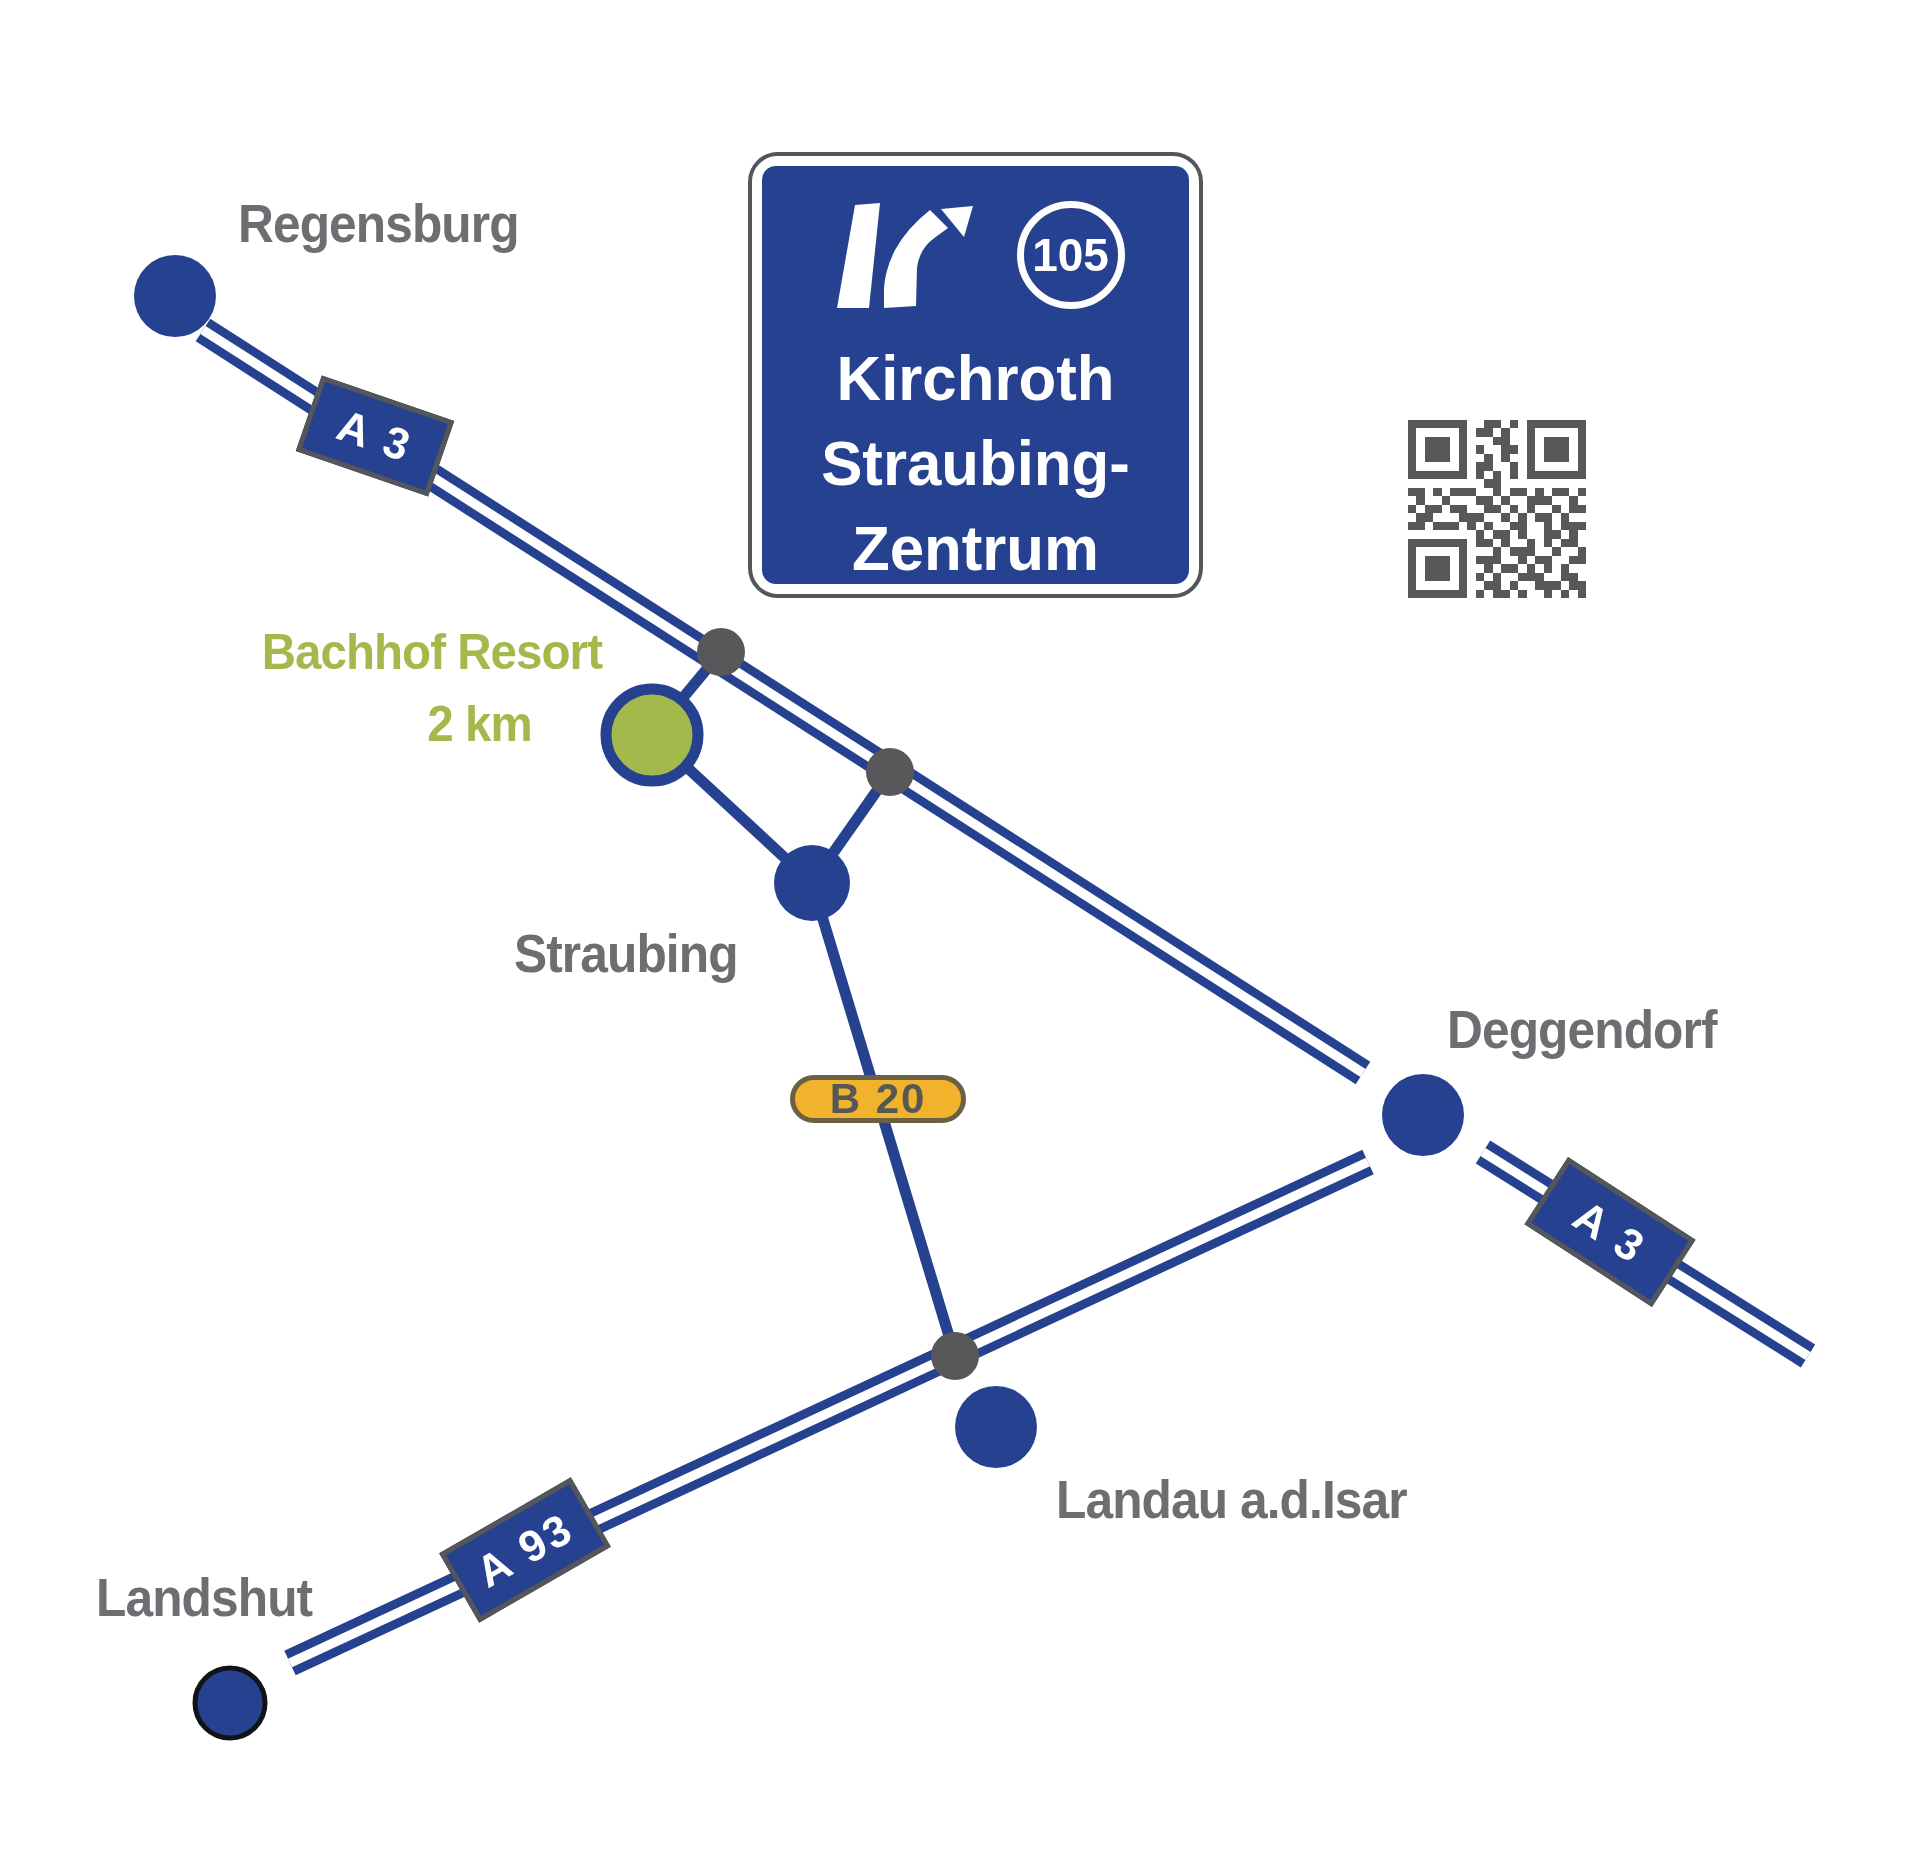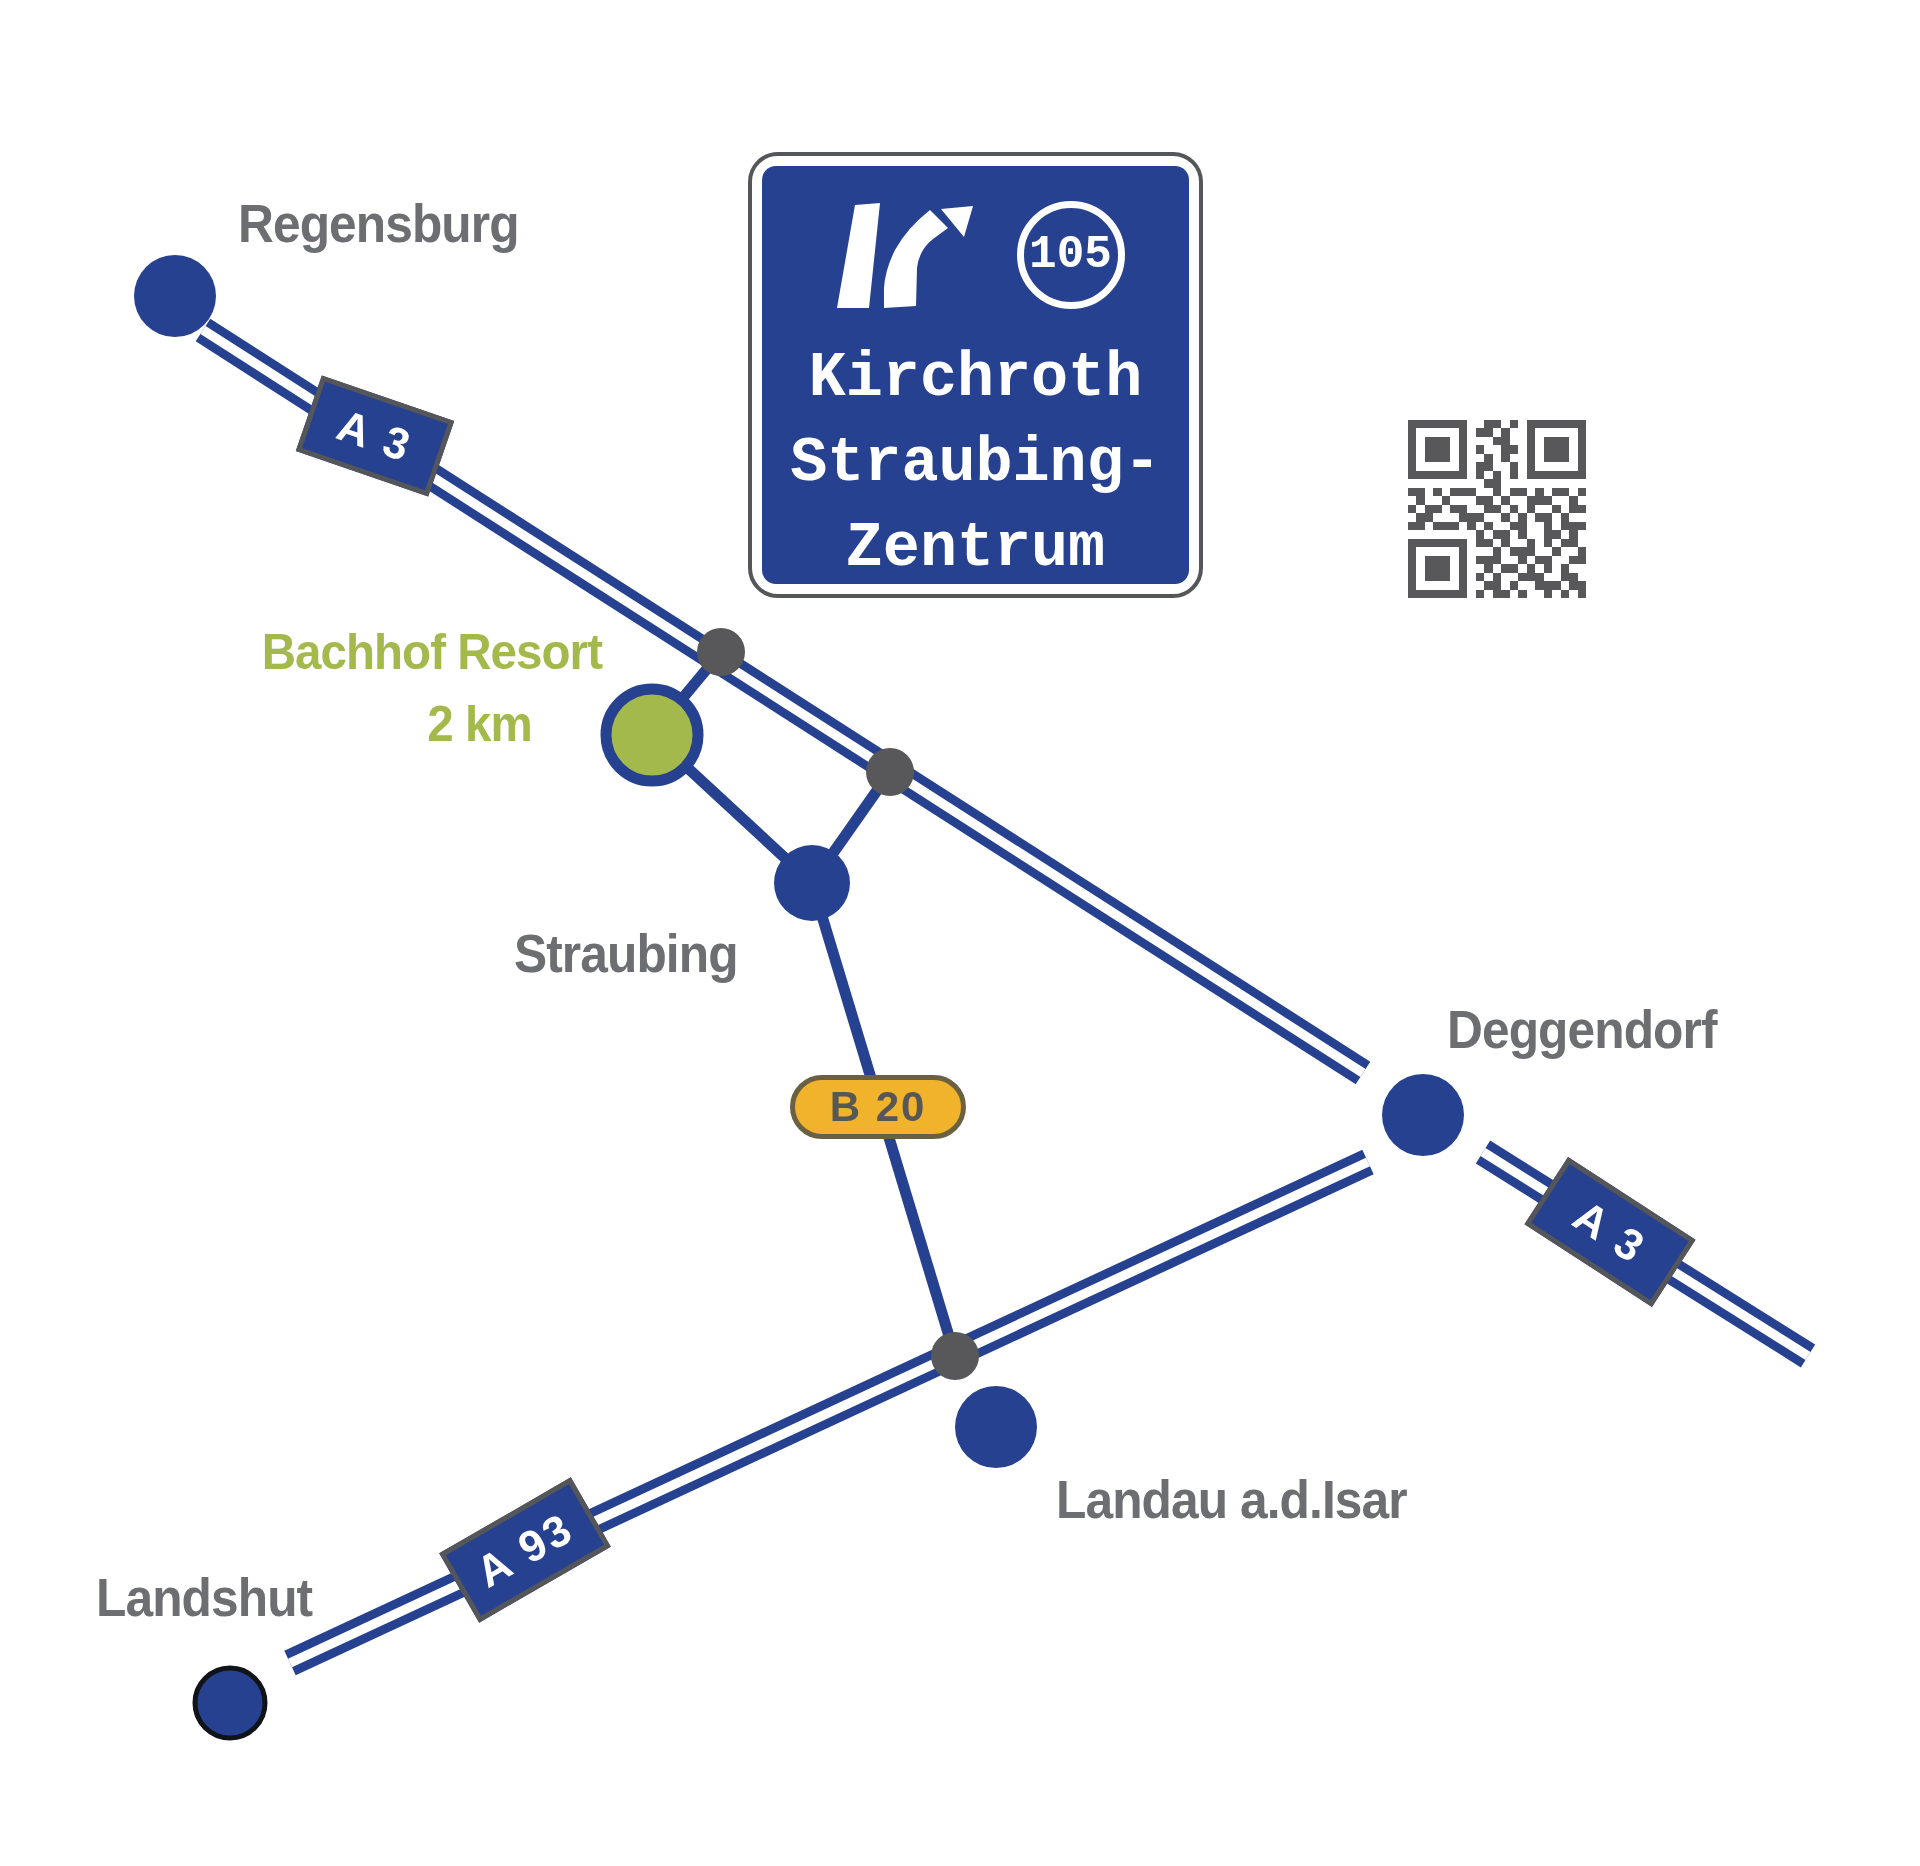--- a/index.html
+++ b/index.html
@@ -32,30 +32,30 @@
     position:absolute;background:#26418F;border:5px solid #55565A;box-sizing:border-box;
     display:flex;align-items:center;justify-content:center;
     color:#ffffff;font-weight:700;font-size:44px;letter-spacing:3px;white-space:nowrap;
   }
   #badge-a3-nw{left:305px;top:396px;width:140px;height:80px;transform:rotate(19deg);}
   #badge-a3-se{left:1534px;top:1192px;width:152px;height:80px;transform:rotate(33deg);}
   #badge-a93 {left:449px;top:1510px;width:152px;height:80px;transform:rotate(-30deg);}
 
   
   #badge-b20{
-    position:absolute;left:790px;top:1075px;width:176px;height:64px;box-sizing:border-box;
+    position:absolute;left:790px;top:1075px;width:176px;height:48px;box-sizing:border-box;
     background:#F1B32B;border:5px solid #6B6142;border-radius:34px;
     display:flex;align-items:center;justify-content:center;
     color:#575756;font-weight:700;font-size:42px;letter-spacing:2px;
   }
 
   
   #exit-sign{
     position:absolute;left:748px;top:152px;width:455px;height:446px;box-sizing:border-box;
-    background:#ffffff;border:4px solid #55565A;border-radius:30px;font-family:Liberation Mono, monospace;
+    background:#ffffff;border:4px solid #55565A;border-radius:30px;
   }
   #exit-sign .panel{
     position:absolute;left:10px;top:10px;right:10px;bottom:10px;
     background:#26418F;border-radius:14px;overflow:hidden;
   }
   .sign-row{
     margin-top:30px;height:118px;display:flex;align-items:center;justify-content:center;gap:40px;
   }
   .exit-circle{
     width:94px;height:94px;border:7px solid #ffffff;border-radius:50%;box-sizing:content-box;

